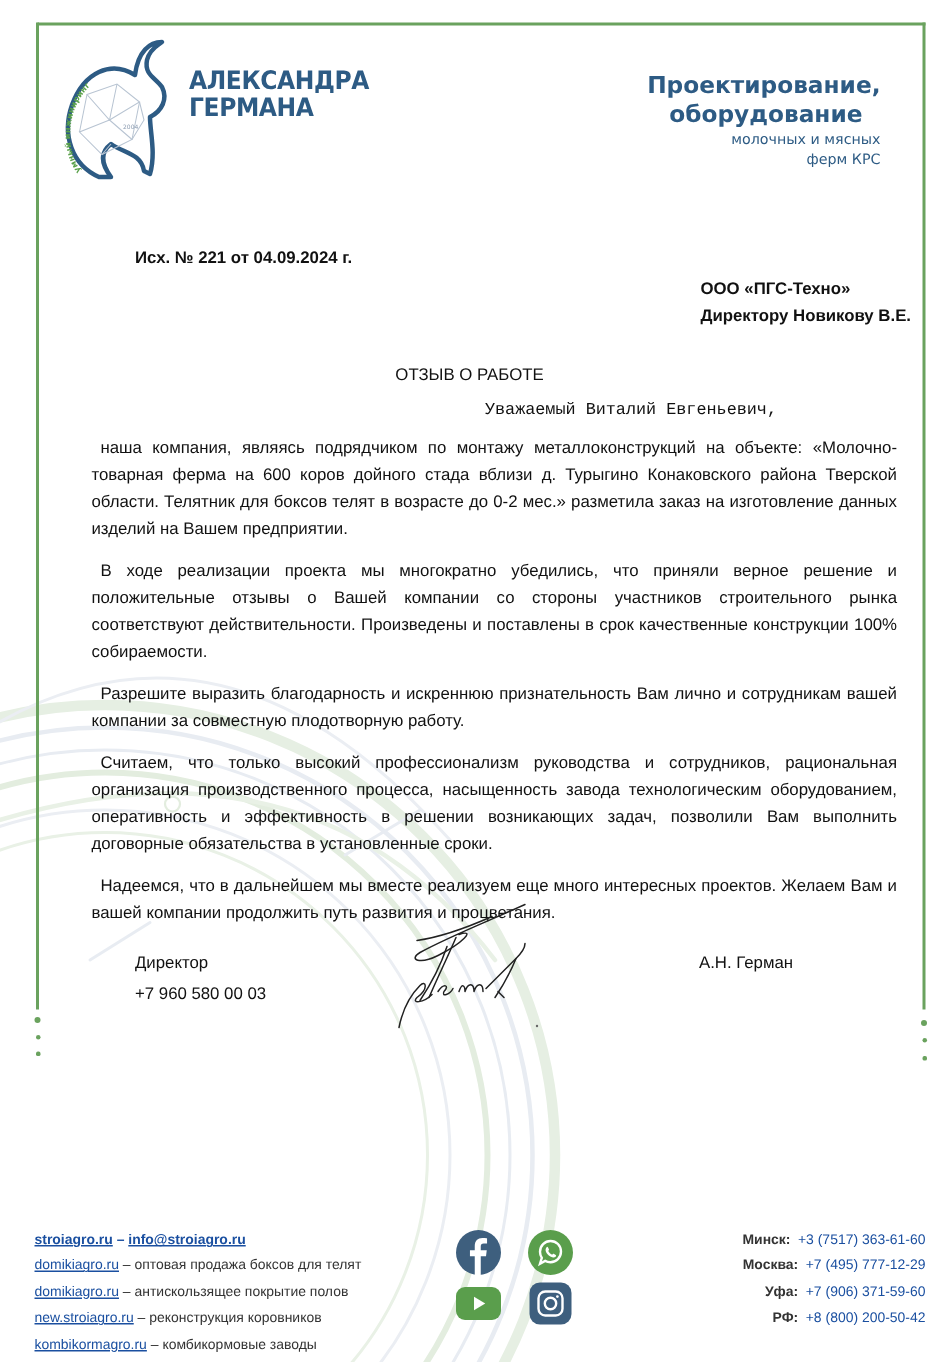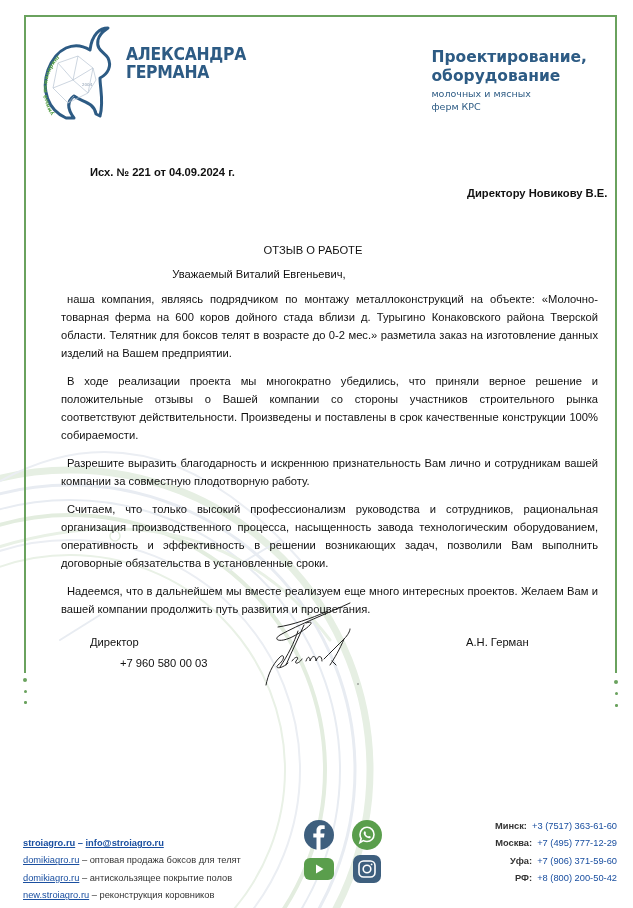--- a/index.html
+++ b/index.html
@@ -14,40 +14,40 @@
   .dot { position:absolute; border-radius:50%; background:#6aa25e; z-index:1; }
 
   .logo { position:absolute; left:38px; top:18px; width:220px; height:105px; z-index:2; }
   .logo-mark { position:absolute; left:0; top:0; width:90px; height:105px; }
   .logo-text { position:absolute; left:88px; top:26px; line-height:1; }
   .logo-word1 { font-family:"DejaVu Sans", sans-serif; font-weight:bold; font-size:31px; color:#2d5b84; letter-spacing:-0.5px; }
   .logo-word1 .g { color:#5aa14a; }
   .logo-word2 { font-family:"DejaVu Sans", sans-serif; font-weight:bold; font-size:17px; color:#2d5b84; margin-top:2px; letter-spacing:-0.3px; transform:scaleX(0.92); transform-origin:left; }
   .logo-word3 { font-family:"DejaVu Sans", sans-serif; font-weight:bold; font-size:17px; color:#2d5b84; margin-top:1px; letter-spacing:-0.3px; transform:scaleX(0.92); transform-origin:left; }
 
-  .tagline { position:absolute; right:46px; top:48px; text-align:left; z-index:2; }
+  .tagline { position:absolute; right:46px; top:48px; text-align:right; z-index:2; }
   .tag-main { font-family:"DejaVu Sans", sans-serif; font-weight:bold; font-size:15.5px; color:#2d5b84; line-height:19px; }
   .tag-sub { font-family:"DejaVu Sans", sans-serif; font-size:9.5px; color:#2d5b84; line-height:11px; margin-top:2px; }
 
   .doc { position:absolute; z-index:2; font-size:11.2px; line-height:18px; color:#111; }
   .ref { left:90px; top:163px; font-weight:bold; }
   .addressee { left:467px; top:184px; font-weight:bold; line-height:18px; }
   .title { left:0; width:626px; top:241px; text-align:center; }
-  .greeting { left:0; width:518px; top:265px; text-align:center; }
+  .greeting { left:0; width:518px; top:265px; text-align:right;font-family:Liberation Mono, monospace; }
   .body-text { left:61px; width:537px; top:290px; }
   .body-text p { text-align:justify; text-indent:6px; margin-bottom:10px; }
 
   .sig-role { left:90px; top:633px; }
-  .sig-phone { left:90px; top:654px;margin-left:30px; }
+  .sig-phone { left:90px; top:654px; }
   .sig-name { left:466px; top:633px; }
   .signature { position:absolute; left:258px; top:595px; width:135px; height:95px; z-index:2; }
 
   .footer-left { position:absolute; left:23px; top:818px; z-index:2; font-size:9.3px; line-height:17.4px; color:#333; }
   .footer-left a { color:#1a4fa0; text-decoration:underline; }
-  .footer-left .first { font-weight:bold;margin-top:17px; }
+  .footer-left .first { font-weight:bold; }
   .footer-left .sep { color:#1a4fa0; }
 
   .social { position:absolute; left:302px; top:820px; width:82px; z-index:2; }
   .soc-icon { position:absolute; width:30px; height:30px; }
   .handle { position:absolute; left:303px; top:885px; font-size:9px; color:#444; z-index:2;margin-top:24px; }
 
   .footer-right { position:absolute; right:16px; top:818px; z-index:2; text-align:right; font-size:9.3px; line-height:17.4px; }
   .footer-right .city { font-weight:bold; color:#333; margin-right:5px; }
   .footer-right a { color:#1a4fa0; }
 </style>
@@ -106,20 +106,21 @@
 
 <div class="tagline">
   <div class="tag-main">Проектирование,</div>
   <div class="tag-main" style="margin-right:12px;">оборудование</div>
   <div class="tag-sub">молочных и мясных</div>
   <div class="tag-sub">ферм КРС</div>
 </div>
 
 <div class="doc ref">Исх. № 221 от 04.09.2024 г.</div>
 <div class="doc addressee">
+  <div>ООО «ПГС-Техно»</div>
   <div>Директору Новикову В.Е.</div>
 </div>
 <div class="doc title">ОТЗЫВ О РАБОТЕ</div>
 <div class="doc greeting">Уважаемый Виталий Евгеньевич,</div>
 
 <div class="doc body-text">
   <p>наша компания, являясь подрядчиком по монтажу металлоконструкций на объекте: «Молочно-товарная ферма на 600 коров дойного стада вблизи д. Турыгино Конаковского района Тверской области. Телятник для боксов телят в возрасте до 0-2 мес.» разметила заказ на изготовление данных изделий на Вашем предприятии.</p>
   <p>В ходе реализации проекта мы многократно убедились, что приняли верное решение и положительные отзывы о Вашей компании со стороны участников строительного рынка соответствуют действительности. Произведены и поставлены в срок качественные конструкции 100% собираемости.</p>
   <p>Разрешите выразить благодарность и искреннюю признательность Вам лично и сотрудникам вашей компании за совместную плодотворную работу.</p>
   <p>Считаем, что только высокий профессионализм руководства и сотрудников, рациональная организация производственного процесса, насыщенность завода технологическим оборудованием, оперативность и эффективность в решении возникающих задач, позволили Вам выполнить договорные обязательства в установленные сроки.</p>

